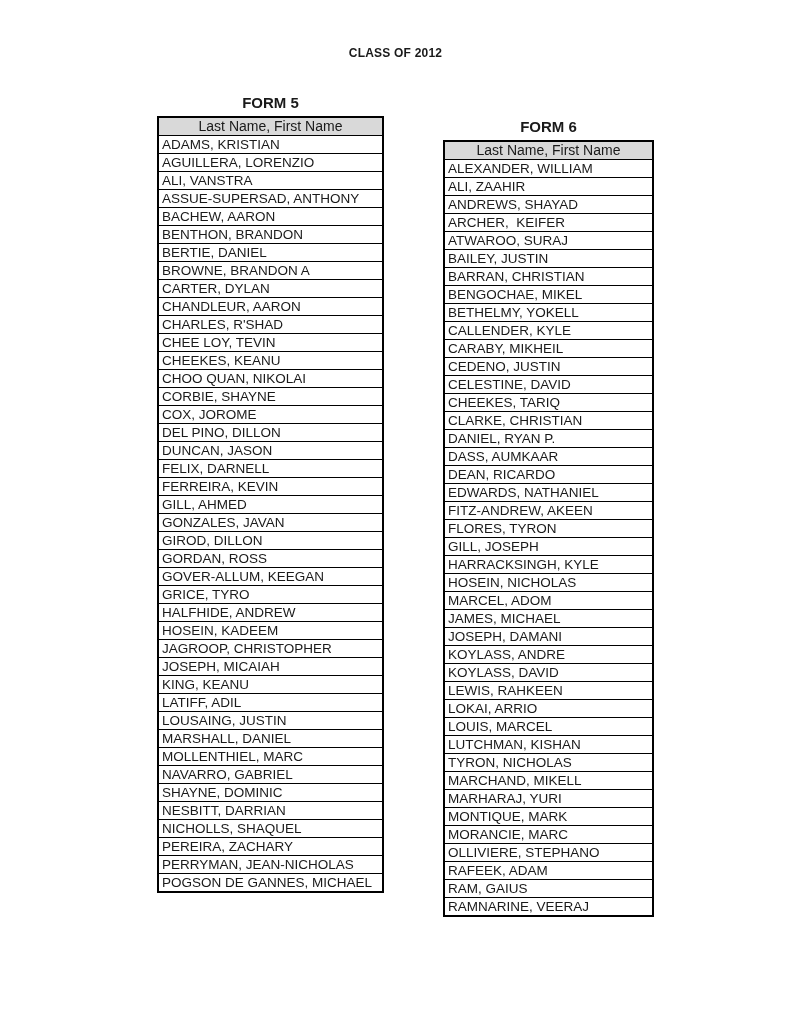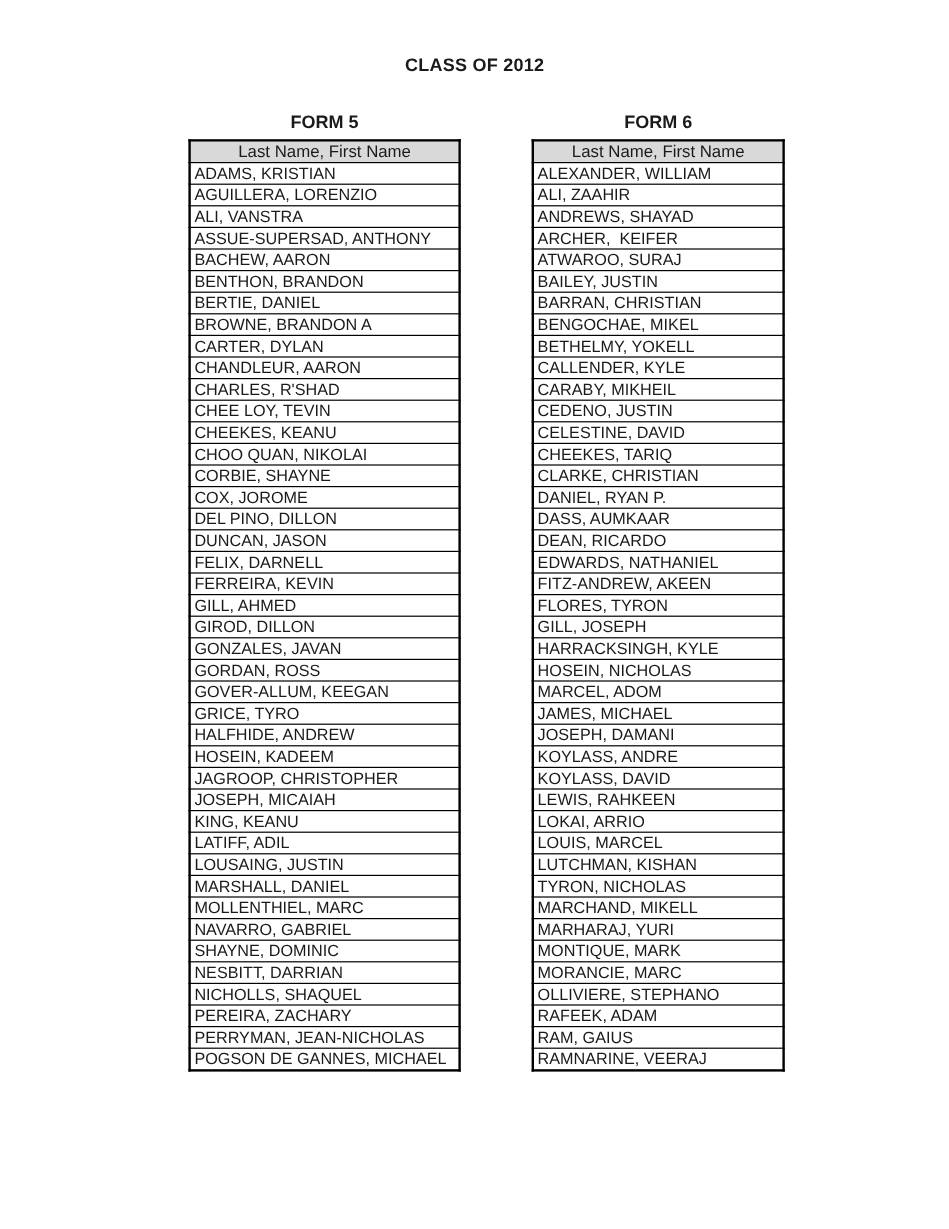--- a/index.html
+++ b/index.html
@@ -21,29 +21,29 @@
     background: var(--page-bg);
     overflow: hidden;
   }
   .doc-title {
     position: absolute;
     top: 46px;
     left: 0;
     width: 100%;
     text-align: center;
     font-weight: bold;
-    font-size: 15px;
+    font-size: 12px;
     letter-spacing: 0.2px;
   }
   .table-block {
     position: absolute;
     top: 94px;
   }
   .table-block.left  { left: 131px; width: 253px; padding-left: 26px; }
-  .table-block.right { left: 443px; width: 211px; }
+  .table-block.right { left: 443px; width: 211px; margin-top: 24px; }
   .form-heading {
     text-align: center;
     font-weight: bold;
     font-size: 15px;
     margin-bottom: 5px;
   }
   table.roster {
     width: 100%;
     border-collapse: collapse;
     border: 2px solid var(--border-color);
@@ -143,24 +143,24 @@
           <tr>
             <td>FELIX, DARNELL</td>
           </tr>
           <tr>
             <td>FERREIRA, KEVIN</td>
           </tr>
           <tr>
             <td>GILL, AHMED</td>
           </tr>
           <tr>
+            <td>GONZALES, JAVAN</td>
+          </tr>
+          <tr>
             <td>GIROD, DILLON</td>
-          </tr>
-          <tr>
-            <td>GONZALES, JAVAN</td>
           </tr>
           <tr>
             <td>GORDAN, ROSS</td>
           </tr>
           <tr>
             <td>GOVER-ALLUM, KEEGAN</td>
           </tr>
           <tr>
             <td>GRICE, TYRO</td>
           </tr>

